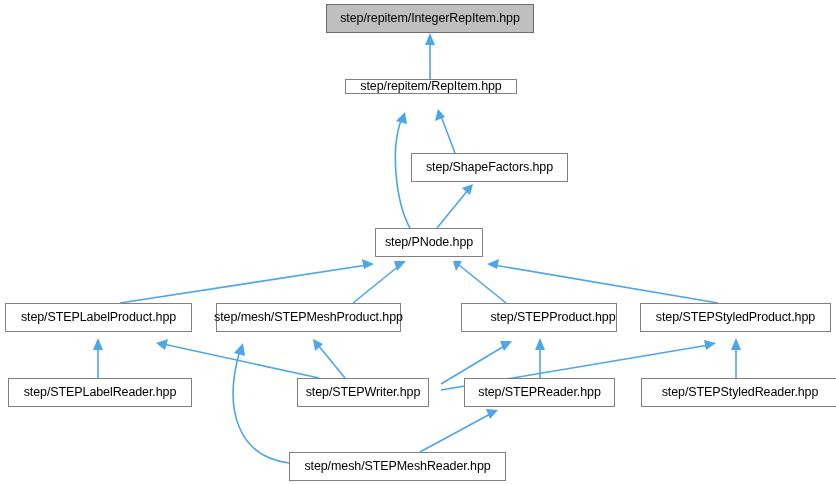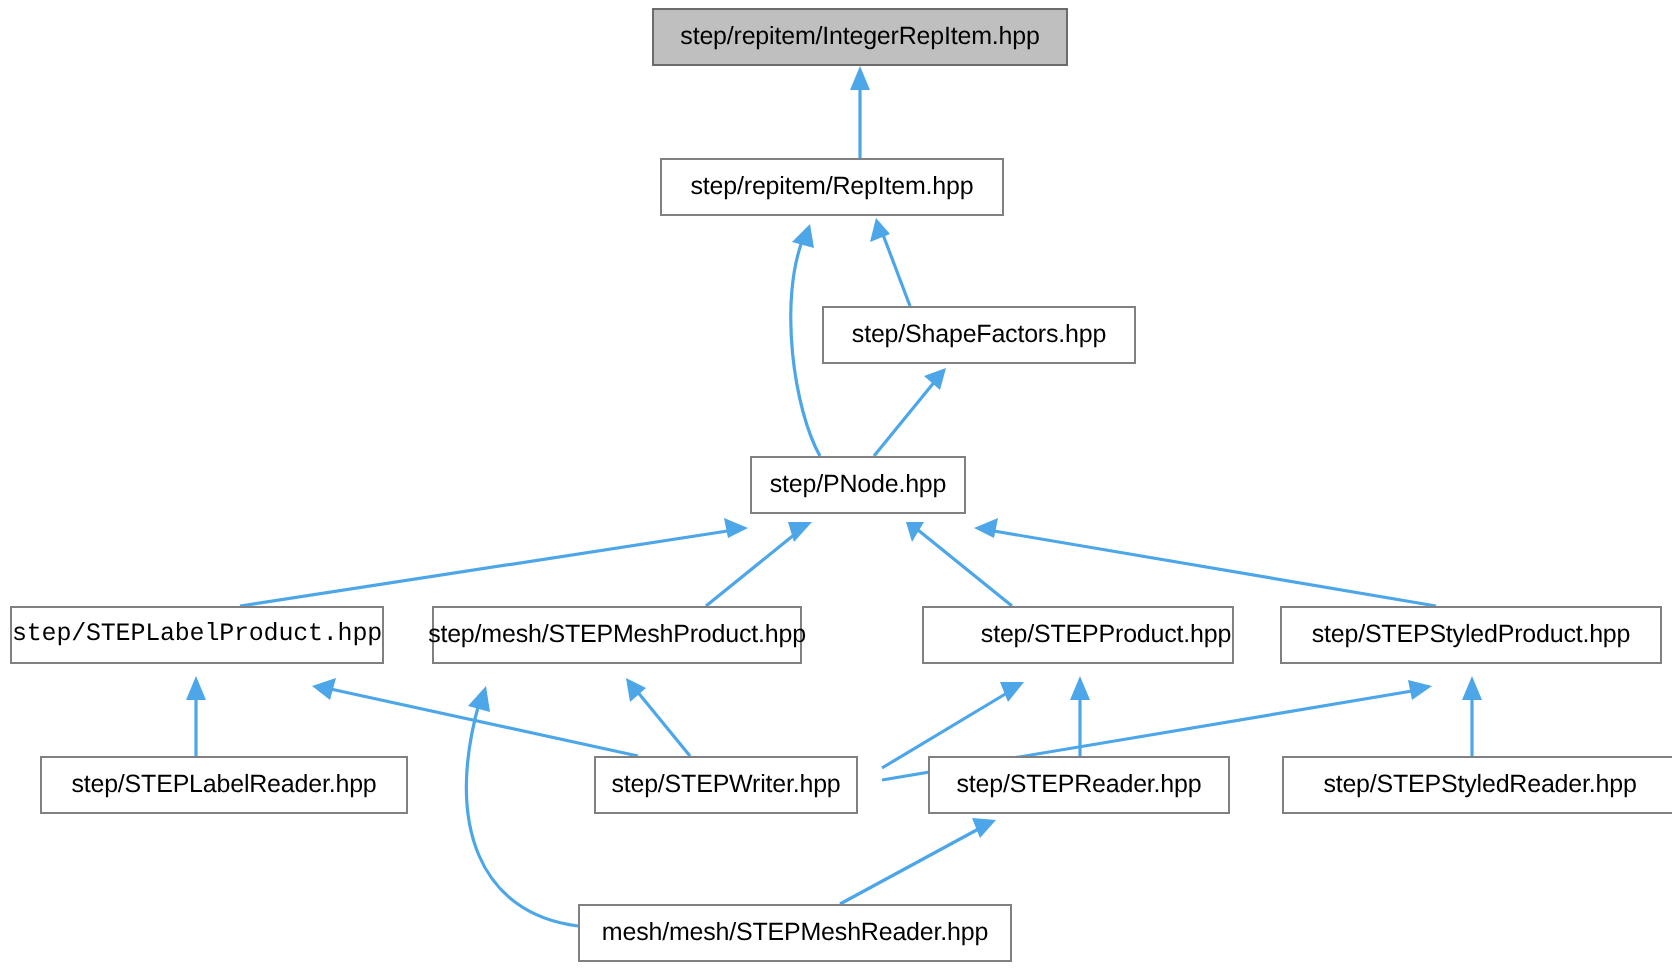--- a/index.html
+++ b/index.html
@@ -103,56 +103,56 @@
       <polygon points="736,338 731,350 741,350" class="edge-head" fill="#4ca6e8"></polygon>
       <path d="M 420,452 L 492,413" class="edge-path" stroke="#4ca6e8"></path>
       <polygon points="498,410 486,409 490,419" class="edge-head" fill="#4ca6e8"></polygon>
     </svg>
   <div id="nodes-layer">
       <div class="node-box highlight" style="left: 326px; top: 4px; width: 208px; height: 29px;">
         <div class="node-inner">
           <span class="node-label">step/repitem/IntegerRepItem.hpp</span>
         </div>
       </div>
-      <div class="node-box" style="left: 330px; top: 79px; width: 172px; height: 29px;">
+      <div class="node-box" style="left: 345px; top: 79px; width: 172px; height: 15px;">
         <div class="node-inner">
           <span class="node-label">step/repitem/RepItem.hpp</span>
         </div>
       </div>
       <div class="node-box" style="left: 411px; top: 153px; width: 157px; height: 29px;">
         <div class="node-inner">
           <span class="node-label">step/ShapeFactors.hpp</span>
         </div>
       </div>
       <div class="node-box" style="left: 375px; top: 228px; width: 108px; height: 29px;">
         <div class="node-inner">
           <span class="node-label">step/PNode.hpp</span>
         </div>
       </div>
-      <div class="node-box" style="left: 5px; top: 303px; width: 187px; height: 29px; font-family: Liberation Mono, monospace;">
+      <div class="node-box" style="left: 5px; top: 303px; width: 187px; height: 29px;">
         <div class="node-inner">
           <span class="node-label">step/STEPLabelProduct.hpp</span>
         </div>
       </div>
       <div class="node-box" style="left: 216px; top: 303px; width: 185px; height: 29px;">
         <div class="node-inner">
           <span class="node-label">step/mesh/STEPMeshProduct.hpp</span>
         </div>
       </div>
       <div class="node-box" style="left: 461px; top: 303px; width: 156px; height: 29px; padding-left: 28px;">
         <div class="node-inner">
           <span class="node-label">step/STEPProduct.hpp</span>
         </div>
       </div>
       <div class="node-box" style="left: 640px; top: 303px; width: 191px; height: 29px;">
         <div class="node-inner">
           <span class="node-label">step/STEPStyledProduct.hpp</span>
         </div>
       </div>
-      <div class="node-box" style="left: 20px; top: 378px; width: 184px; height: 29px;">
+      <div class="node-box" style="left: 8px; top: 378px; width: 184px; height: 29px;">
         <div class="node-inner">
           <span class="node-label">step/STEPLabelReader.hpp</span>
         </div>
       </div>
       <div class="node-box" style="left: 297px; top: 378px; width: 132px; height: 29px;">
         <div class="node-inner">
           <span class="node-label">step/STEPWriter.hpp</span>
         </div>
       </div>
       <div class="node-box" style="left: 464px; top: 378px; width: 151px; height: 29px;">
@@ -160,17 +160,17 @@
           <span class="node-label">step/STEPReader.hpp</span>
         </div>
       </div>
       <div class="node-box" style="left: 641px; top: 378px; width: 198px; height: 29px;">
         <div class="node-inner">
           <span class="node-label">step/STEPStyledReader.hpp</span>
         </div>
       </div>
       <div class="node-box" style="left: 289px; top: 452px; width: 217px; height: 29px;">
         <div class="node-inner">
-          <span class="node-label">mesh/mesh/STEPMeshReader.hpp</span>
+          <span class="node-label">step/mesh/STEPMeshReader.hpp</span>
         </div>
       </div>
     </div>
 </div>
 
 </body></html>

